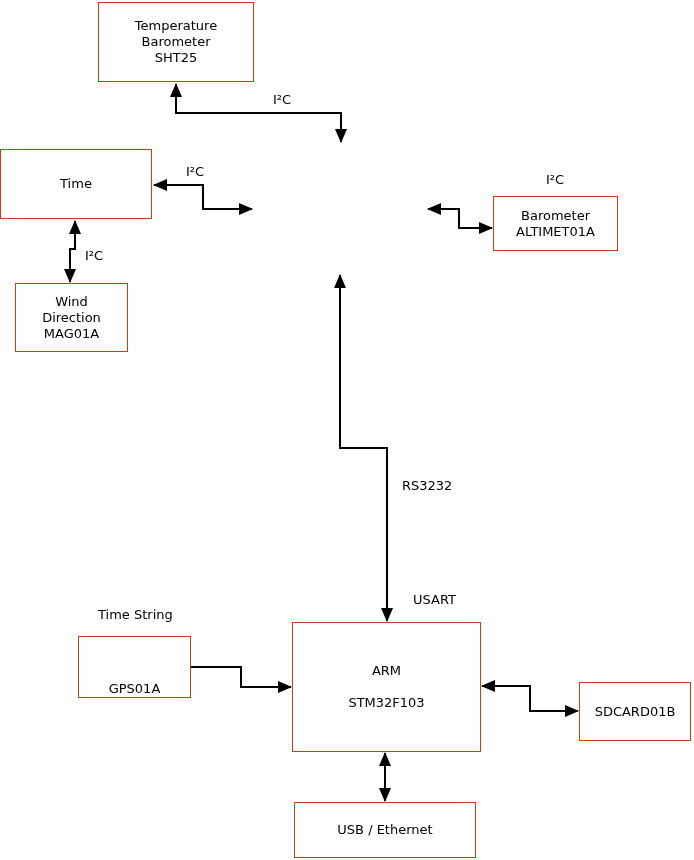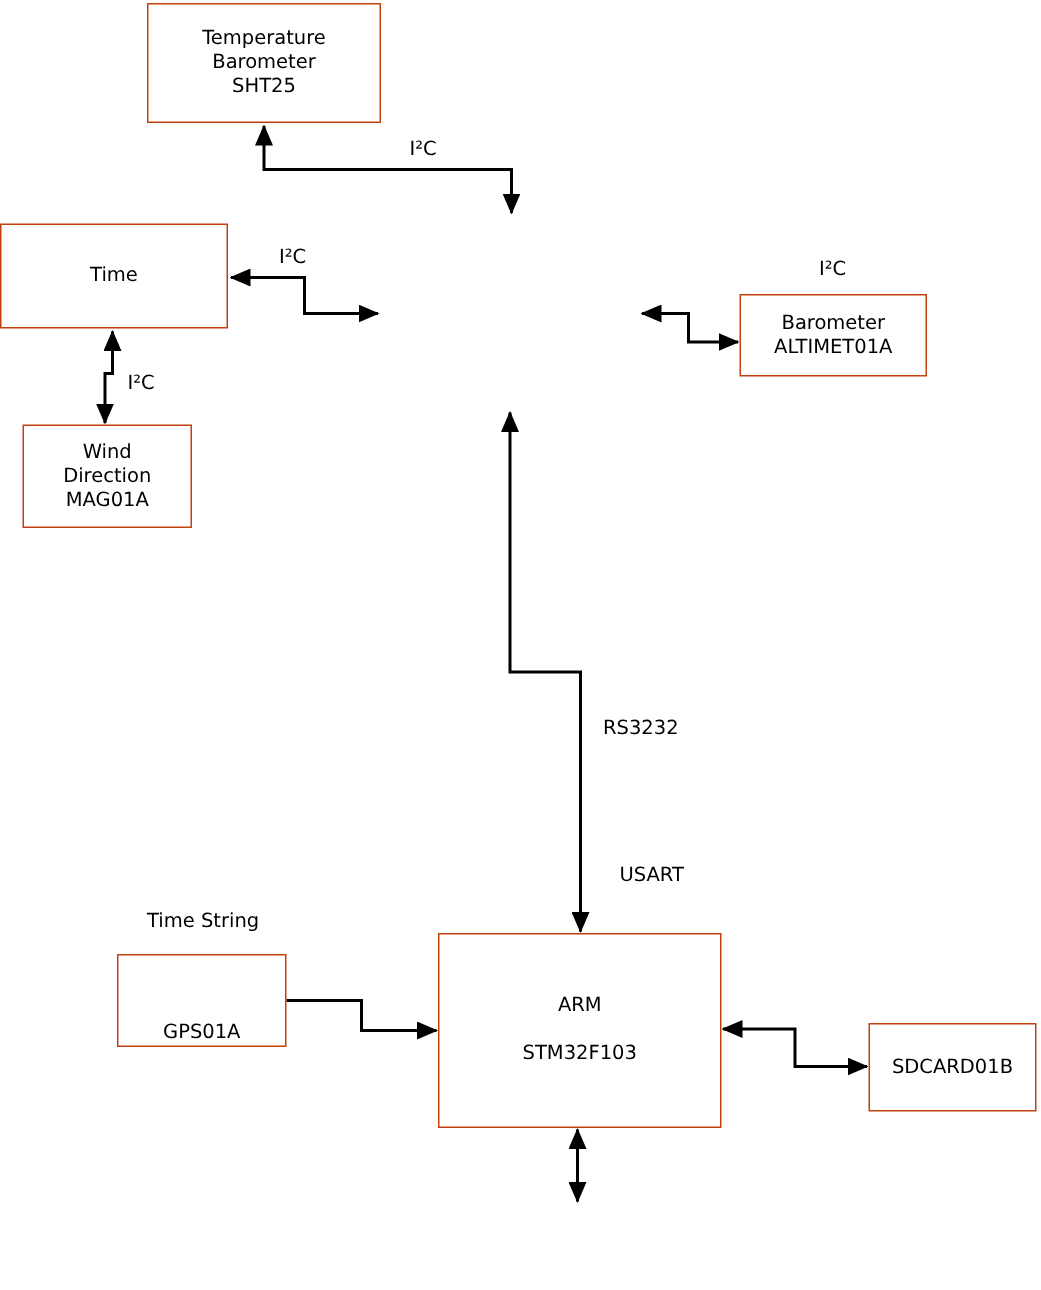--- a/index.html
+++ b/index.html
@@ -51,21 +51,21 @@
   .b-gps         { left: 78px;  top: 636px; width: 113px; height: 62px; justify-content: flex-end; }
   .b-arm         { left: 292px; top: 622px; width: 189px; height: 130px; }
   .b-sdcard      { left: 579px; top: 682px; width: 112px; height: 59px; }
   .b-usb         { left: 294px; top: 802px; width: 182px; height: 56px; }
   
   .l-i2c-temp    { left: 273px; top: 92px; }
   .l-i2c-anemo   { left: 186px; top: 164px; }
   .l-i2c-wind    { left: 85px;  top: 248px; }
   .l-i2c-baro    { left: 546px; top: 172px; }
   .l-rs3232      { left: 402px; top: 478px; }
-  .l-usart       { left: 413px; top: 576px; }
+  .l-usart       { left: 413px; top: 592px; }
   .l-timestring  { left: 98px;  top: 607px; }
 </style>
 </head>
 <body>
 
 <div class="canvas">
 
   <svg class="wires" viewBox="0 0 694 860" xmlns="http://www.w3.org/2000/svg">
     <defs>
       <marker id="ah" markerUnits="userSpaceOnUse" markerWidth="14" markerHeight="12" refX="13" refY="6" orient="auto-start-reverse">
@@ -110,20 +110,23 @@
 
   <div class="block b-arm spread">
     <span>ARM</span>
     <span>STM32F103</span>
   </div>
 
   <div class="block b-sdcard">
     <span>SDCARD01B</span>
   </div>
 
+  <div class="block b-usb">
+    <span>USB / Ethernet</span>
+  </div>
 
   <div class="wire-label l-i2c-temp">I²C</div>
   <div class="wire-label l-i2c-anemo">I²C</div>
   <div class="wire-label l-i2c-wind">I²C</div>
   <div class="wire-label l-i2c-baro">I²C</div>
   <div class="wire-label l-rs3232">RS3232</div>
   <div class="wire-label l-usart">USART</div>
   <div class="wire-label l-timestring">Time String</div>
 
 </div>

